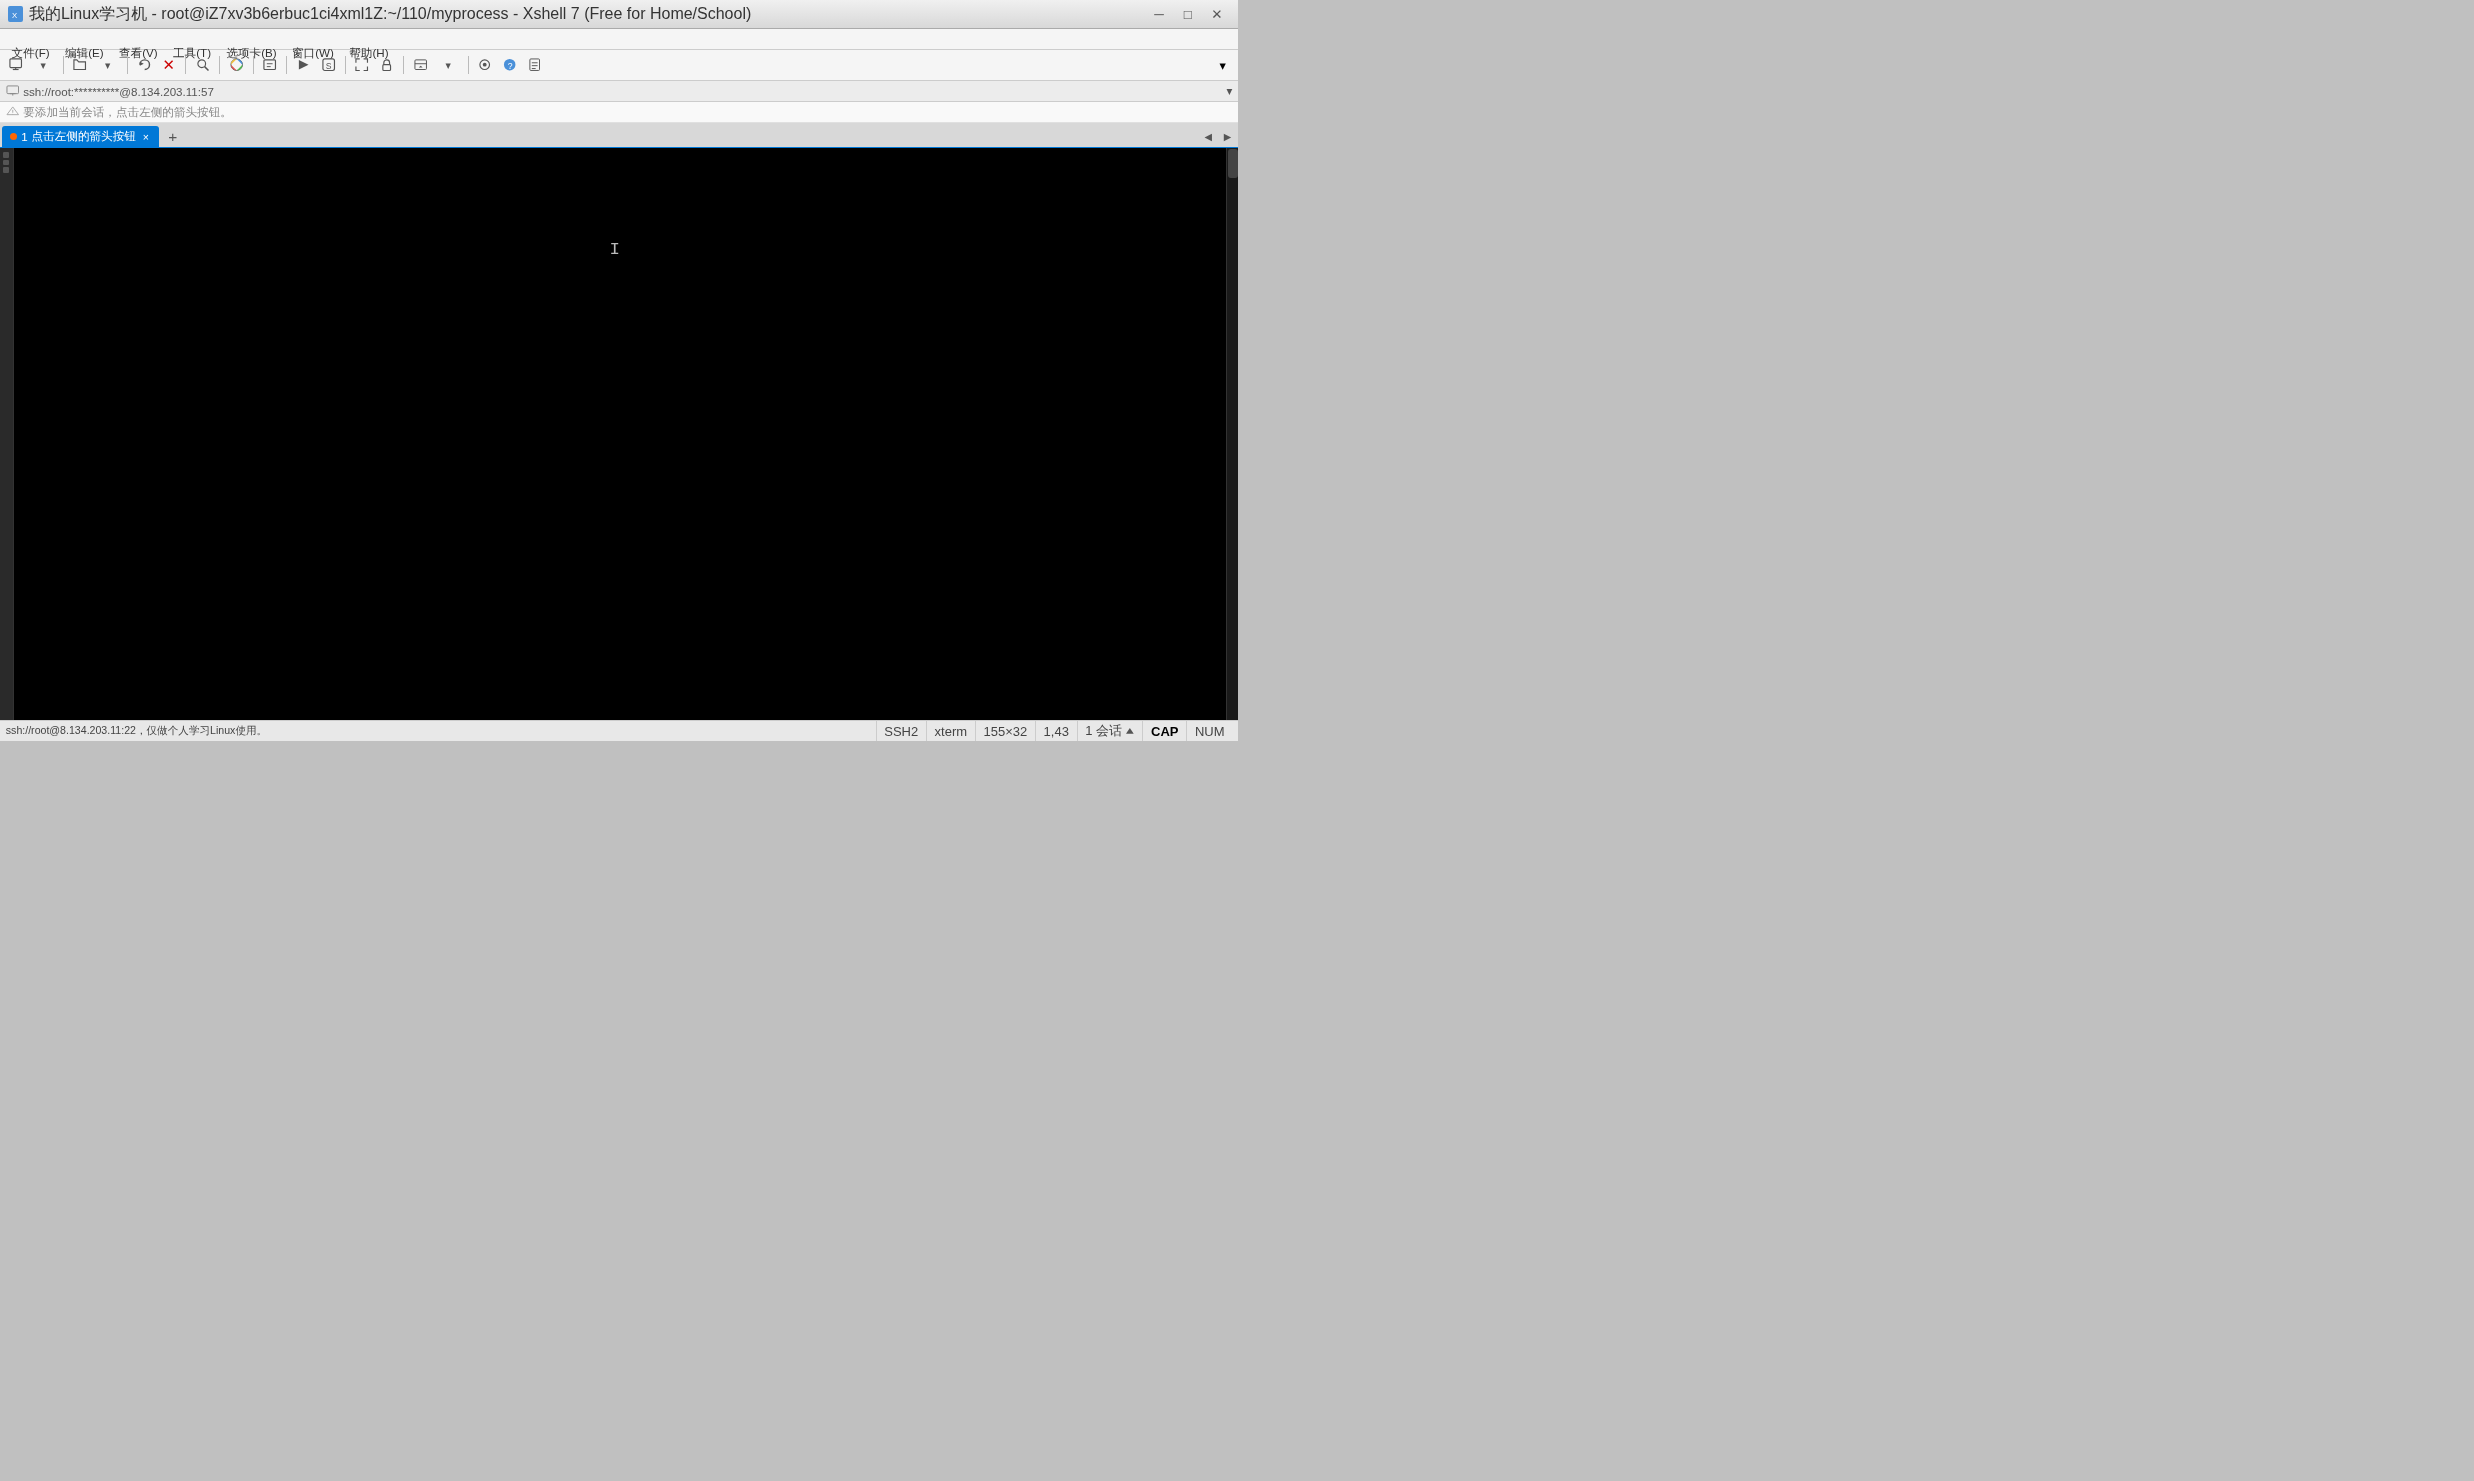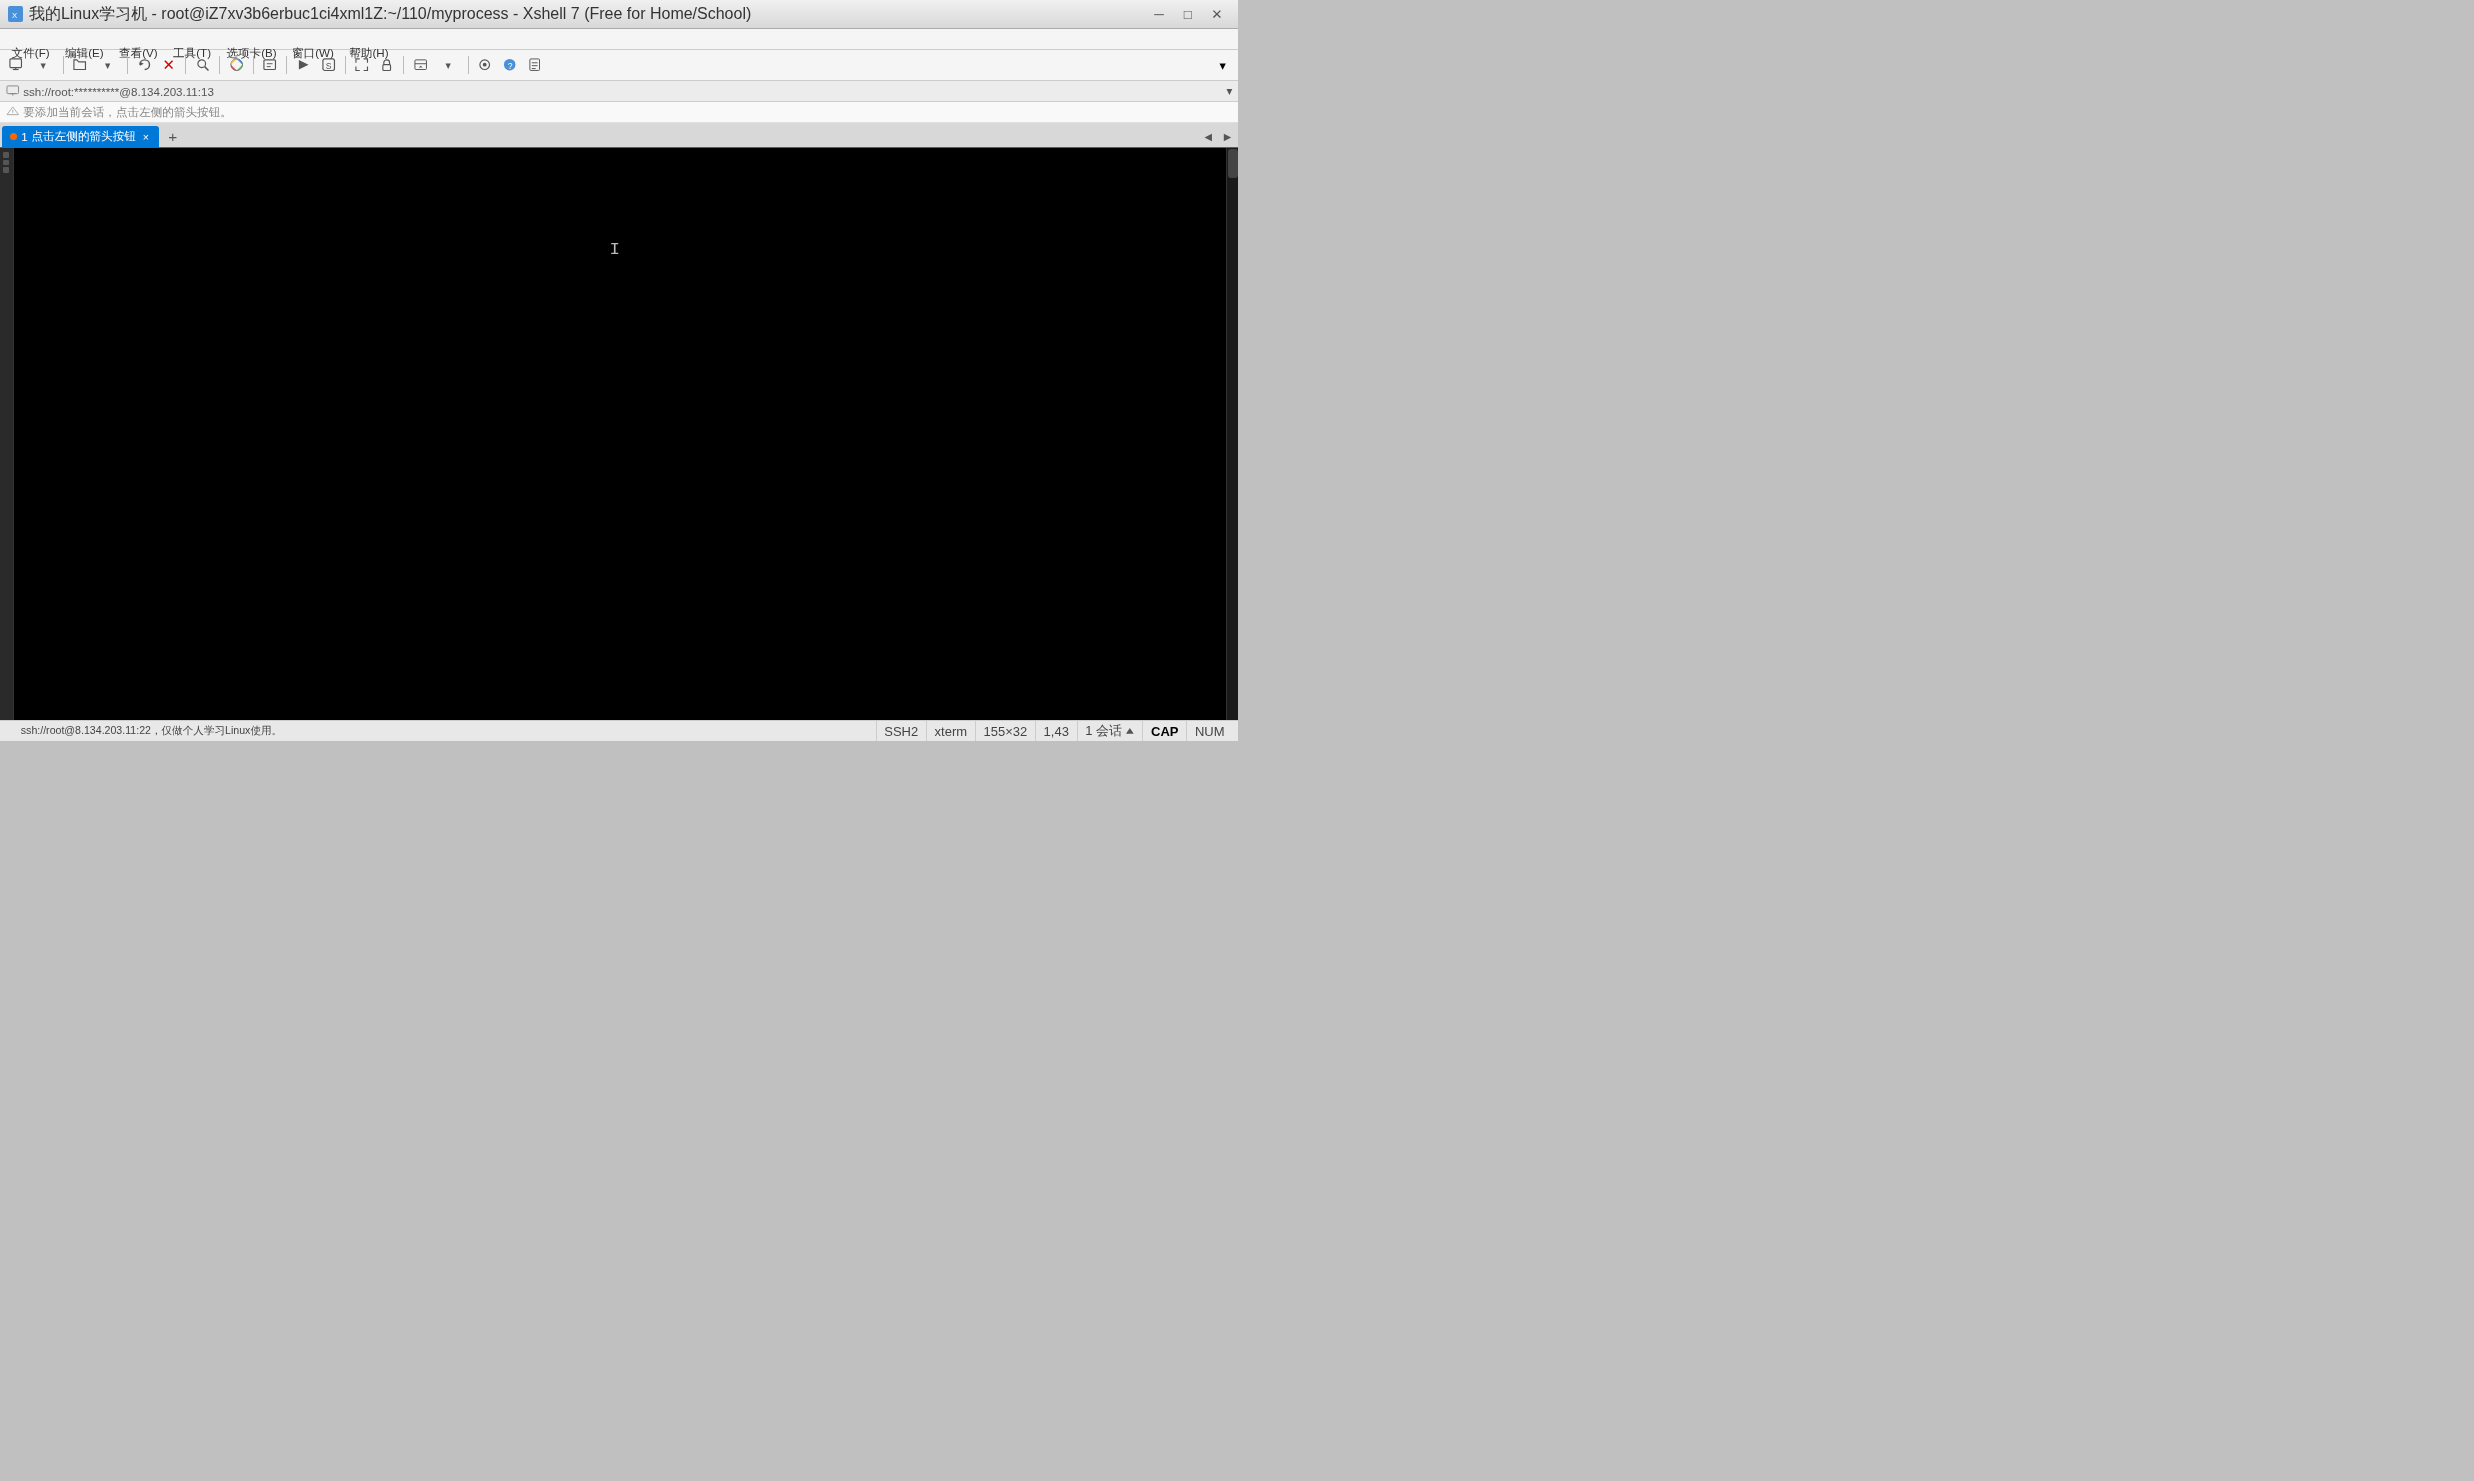--- a/index.html
+++ b/index.html
@@ -292,21 +292,21 @@
       width: 100%;
       height: 21px;
       background: #e8e8e8;
       border-top: 1px solid #ccc;
       display: flex;
       align-items: center;
       font-size: 10.6px;
       color: #444;
       padding: 0 5.8px;
     }
-    .status-left { flex: 1; margin-left: 15px; }
+    .status-left { flex: 1; }
     .status-right {
       display: flex;
       align-items: center;
       gap: 0;
     }
     .status-segment {
       padding: 0 7.7px;
       border-left: 1px solid #ccc;
       height: 21px;
       display: flex;
@@ -464,21 +464,21 @@
   <div style="flex:1"></div>
   <button class="tb-btn">▾</button>
 </div>
 
 <div class="session-bar">
   <svg class="session-icon" width="13.5" height="13.5" viewBox="0 0 14 14">
     <rect x="1" y="2" width="12" height="8" rx="1" fill="none" stroke="#888" stroke-width="1"></rect>
     <line x1="4" y1="10" x2="10" y2="10" stroke="#888" stroke-width="1"></line>
     <line x1="7" y1="10" x2="7" y2="12" stroke="#888" stroke-width="1"></line>
   </svg>
-  <span>ssh://root:**********@8.134.203.11:13</span>
+  <span>ssh://root:**********@8.134.203.11:57</span>
   <div style="flex:1"></div>
   <button style="background:none;border:none;cursor:pointer;font-size:11.6px;color:#555;">▾</button>
 </div>
 
 <div class="notice-bar">
   <svg width="13.5" height="13.5" viewBox="0 0 14 14" style="margin-right:3.9px;">
     <path d="M1 10 L7 2 L13 10 Z" fill="none" stroke="#aaa" stroke-width="1"></path>
     <line x1="7" y1="5" x2="7" y2="8" stroke="#aaa" stroke-width="1"></line>
     <circle cx="7" cy="9.5" r="0.5" fill="#aaa"></circle>
   </svg>

